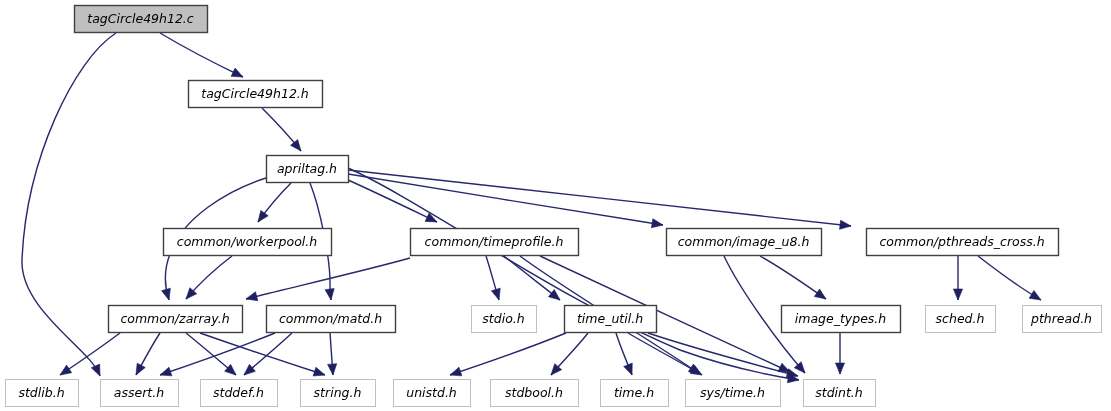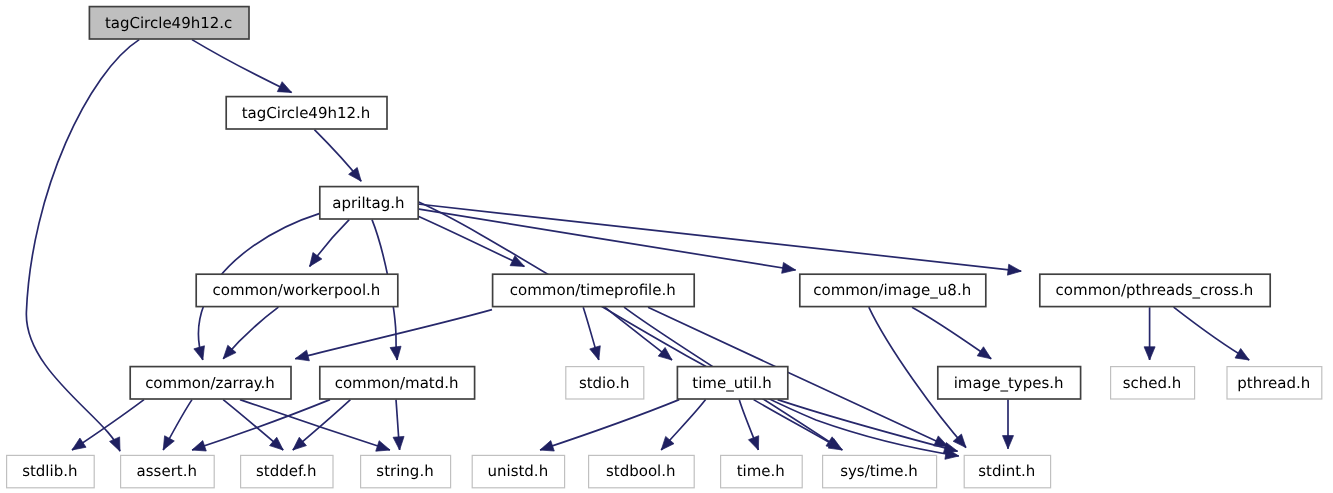--- a/index.html
+++ b/index.html
@@ -7,20 +7,21 @@
     padding: 0;
     background: #ffffff;
   }
   #graph-root {
     position: relative;
     width: 1111px;
     height: 411px;
     background: #ffffff;
     font-family: "DejaVu Sans", "Liberation Sans", sans-serif;
     overflow: hidden;
+    font-style: italic;
   }
   svg.graph-canvas {
     position: absolute;
     left: 0;
     top: 0;
     width: 1111px;
     height: 411px;
     display: block;
   }
   .edge-path {

